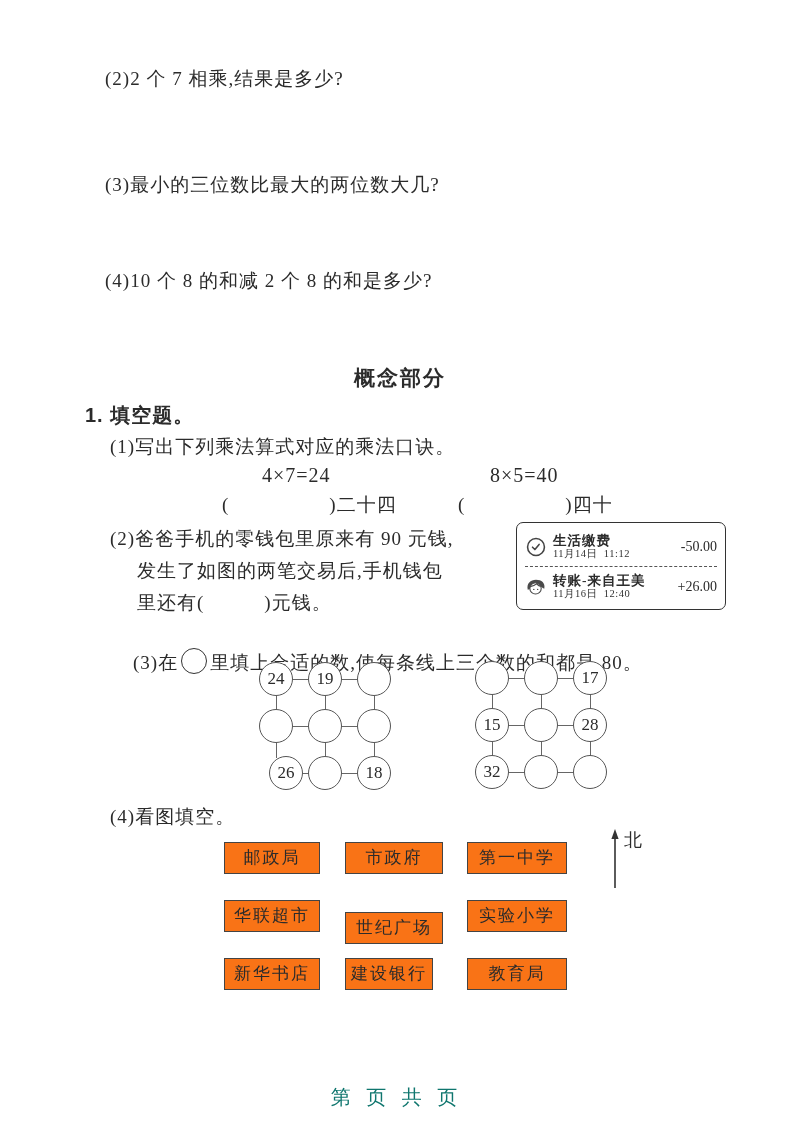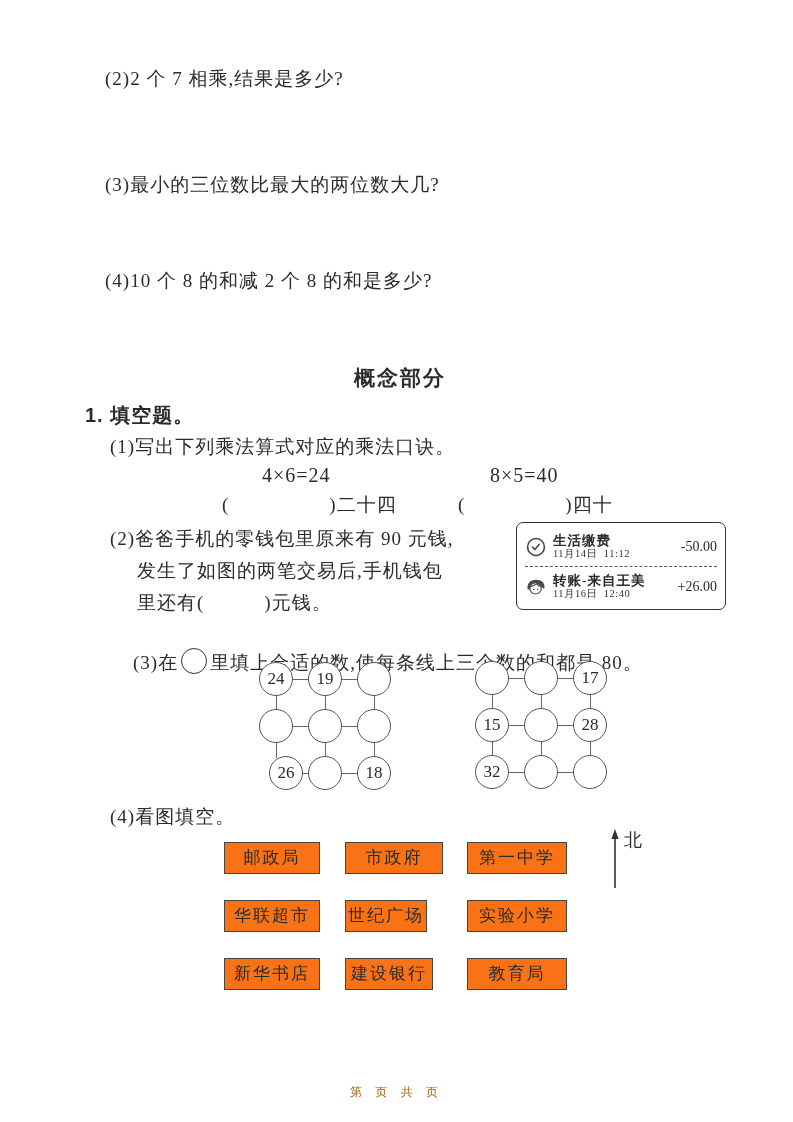--- a/index.html
+++ b/index.html
@@ -54,40 +54,40 @@
   
   .map-area{left:0;top:834px;width:793px;height:172px;}
   .loc-box{
     position:absolute;height:32px;border:1.3px solid #444;box-sizing:border-box;
     font-size:17px;letter-spacing:2px;text-align:center;line-height:29px;
     background:#f97316;
   }
   .north{position:absolute;left:608px;top:-6px;display:flex;align-items:flex-start;}
   .north-label{font-size:18px;margin-left:2px;}
   .footer{
-    width:793px;text-align:center;font-size:12px;letter-spacing:5px;
-    white-space:pre;color:#a16207;
+    width:793px;text-align:center;font-size:20px;letter-spacing:5px;
+    white-space:pre;color:#0f766e;
     font-family:"Liberation Sans","DejaVu Sans",sans-serif;
   }
 </style>
 </head>
 <body>
 
 <div class="page">
 
   <div class="abs qtext" style="left:105px;top:66px;">(2)2 个 7 相乘,结果是多少?</div>
   <div class="abs qtext" style="left:105px;top:172px;">(3)最小的三位数比最大的两位数大几?</div>
   <div class="abs qtext" style="left:105px;top:268px;">(4)10 个 8 的和减 2 个 8 的和是多少?</div>
 
   <div class="abs section-title" style="top:364px;">概念部分</div>
 
   <div class="abs heading" style="left:85px;top:402px;">1. 填空题。</div>
 
   <div class="abs qtext" style="left:110px;top:434px;">(1)写出下列乘法算式对应的乘法口诀。</div>
-  <div class="abs eq" style="left:262px;top:464px;">4×6=24</div>
+  <div class="abs eq" style="left:262px;top:464px;">4×7=24</div>
   <div class="abs eq" style="left:490px;top:464px;">8×5=40</div>
   <div class="abs blankline" style="left:458px;top:492px;">(　　　　　)四十</div>
   <div class="abs blankline" style="left:222px;top:492px;">(　　　　　)二十四</div>
 
   <div class="abs qtext" style="left:110px;top:526px;">(2)爸爸手机的零钱包里原来有 90 元钱,</div>
   <div class="abs qtext" style="left:137px;top:558px;">发生了如图的两笔交易后,手机钱包</div>
   <div class="abs qtext" style="left:137px;top:590px;">里还有(　　　)元钱。</div>
 
   <div class="abs txn-box">
     <div class="txn-row first">
@@ -179,21 +179,21 @@
       <svg width="14" height="62">
         <path d="M7 1 L3.4 11 L10.6 11 Z" fill="#333"></path>
         <line x1="7" y1="9" x2="7" y2="60" stroke="#333" stroke-width="1.6"></line>
       </svg>
       <span class="north-label">北</span>
     </div>
   <div class="loc-box" style="left: 224px; top: 8px; width: 96px;">邮政局</div>
       <div class="loc-box" style="left: 345px; top: 8px; width: 98px;">市政府</div>
       <div class="loc-box" style="left: 467px; top: 8px; width: 100px;">第一中学</div>
       <div class="loc-box" style="left: 224px; top: 66px; width: 96px;">华联超市</div>
-      <div class="loc-box" style="left: 345px; top: 66px; width: 82px;">世纪广场</div>
+      <div class="loc-box" style="left: 345px; top: 78px; width: 98px;">世纪广场</div>
       <div class="loc-box" style="left: 467px; top: 66px; width: 100px;">实验小学</div>
       <div class="loc-box" style="left: 224px; top: 124px; width: 96px;">新华书店</div>
       <div class="loc-box" style="left: 345px; top: 124px; width: 88px;">建设银行</div>
       <div class="loc-box" style="left: 467px; top: 124px; width: 100px;">教育局</div>
     </div>
 
 
   <div class="abs footer" style="top:1084px;">第 页 共 页</div>
 
 </div>

